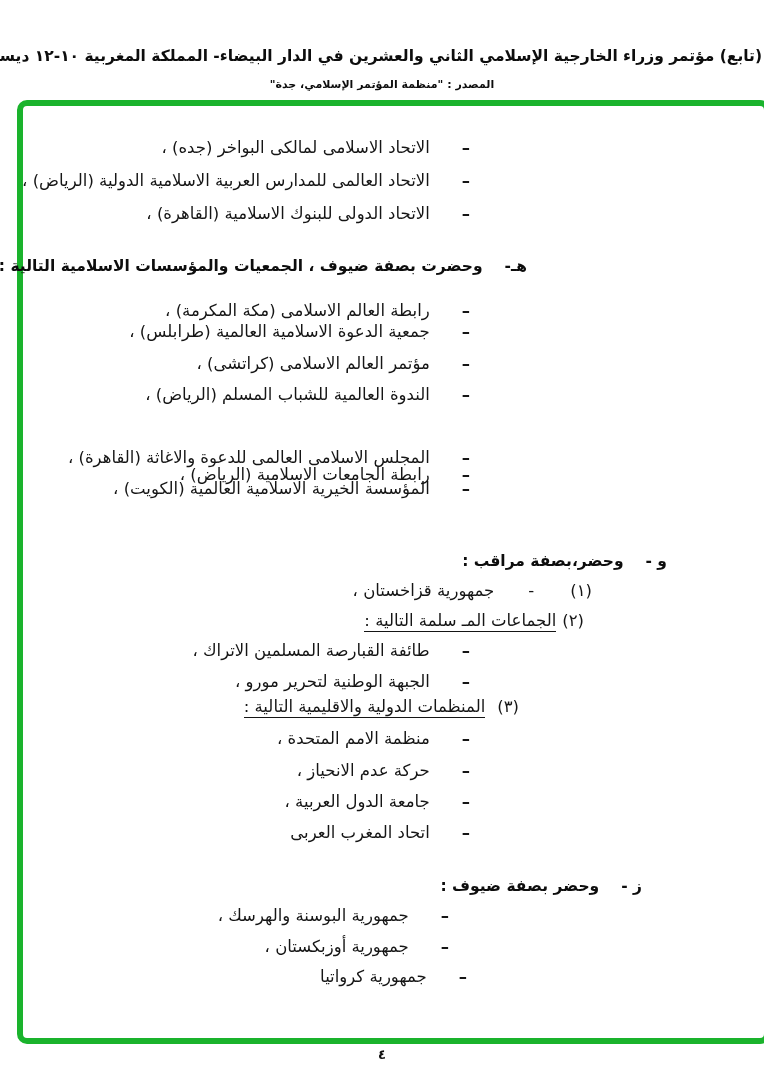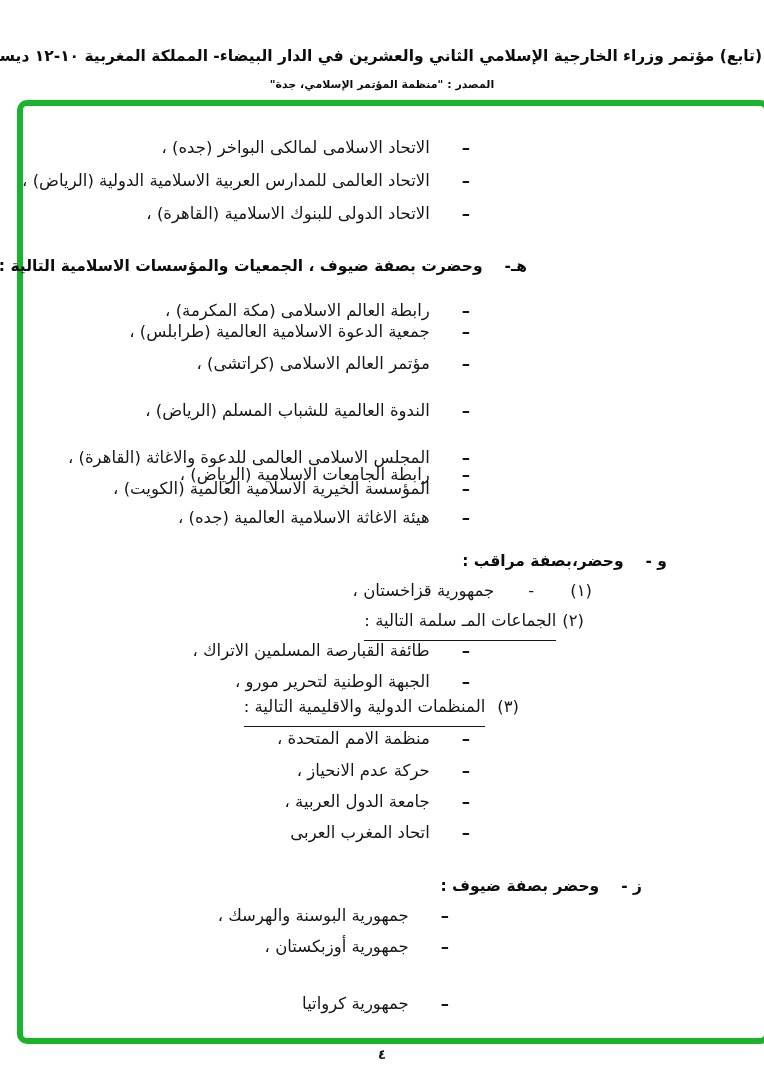--- a/index.html
+++ b/index.html
@@ -21,21 +21,21 @@
   }
   .ln{
     position:absolute;direction:rtl;white-space:nowrap;
     font-size:16.5px;line-height:22px;color:#151515;
   }
   .hdr{font-weight:bold;font-size:15.5px;color:#0d0d0d;}
   .hdr .htxt{margin-right:22px;}
   .dash{display:inline-block;font-weight:bold;margin-left:32px;}
   .num{display:inline-block;}
   .mid-dash{display:inline-block;margin-right:36px;margin-left:34px;}
-  .u{border-bottom:1.4px solid #151515;padding-bottom:10px;}
+  .u{border-bottom:1.4px solid #151515;padding-bottom:1px;}
   .sub-title{margin-right:6px;}
   .sub-title.sp{margin-right:12px;}
   .page-num{
     position:absolute;top:1047px;left:0;width:100%;text-align:center;
     font-weight:bold;font-size:13px;color:#0d0d0d;
   }
 </style>
 </head>
 <body>
 
@@ -59,34 +59,31 @@
   </div>
   <div class="ln" style="top:182px;right:294px;margin-top:12px;">
     <span class="dash">–</span><span class="t">رابطة العالم الاسلامى (مكة المكرمة) ،</span>
   </div>
   <div class="ln" style="top:215px;right:294px;">
     <span class="dash">–</span><span class="t">جمعية الدعوة الاسلامية العالمية (طرابلس) ،</span>
   </div>
   <div class="ln" style="top:247px;right:294px;">
     <span class="dash">–</span><span class="t">مؤتمر العالم الاسلامى (كراتشى) ،</span>
   </div>
-  <div class="ln" style="top:278px;right:294px;margin-top:16px;">
+  <div class="ln" style="top:278px;right:294px;">
     <span class="dash">–</span><span class="t">الندوة العالمية للشباب المسلم (الرياض) ،</span>
   </div>
   <div class="ln" style="top:310px;right:294px;margin-top:48px;">
     <span class="dash">–</span><span class="t">رابطة الجامعات الاسلامية (الرياض) ،</span>
   </div>
   <div class="ln" style="top:341px;right:294px;">
     <span class="dash">–</span><span class="t">المجلس الاسلامى العالمى للدعوة والاغاثة (القاهرة) ،</span>
   </div>
   <div class="ln" style="top:372px;right:294px;margin-left:6px;">
     <span class="dash">–</span><span class="t">المؤسسة الخيرية الاسلامية العالمية (الكويت) ،</span>
-  </div>
-  <div class="ln" style="top:401px;right:294px;">
-    <span class="dash">–</span><span class="t">هيئة الاغاثة الاسلامية العالمية (جده) ،</span>
   </div>
 
   <div class="ln hdr" style="top:444px;right:97px;">
     <span class="marker">و -</span><span class="htxt">وحضر،بصفة مراقب :</span>
   </div>
   <div class="ln" style="top:474px;right:172px;">
     <span class="num">(١)</span><span class="mid-dash">-</span><span class="t">جمهورية قزاخستان ،</span>
   </div>
 
   <div class="ln" style="top:504px;right:180px;">
@@ -117,19 +114,19 @@
 
   <div class="ln hdr" style="top:769px;right:122px;">
     <span class="marker">ز -</span><span class="htxt">وحضر بصفة ضيوف :</span>
   </div>
   <div class="ln" style="top:799px;right:315px;">
     <span class="dash">–</span><span class="t">جمهورية البوسنة والهرسك ،</span>
   </div>
   <div class="ln" style="top:830px;right:315px;">
     <span class="dash">–</span><span class="t">جمهورية أوزبكستان ،</span>
   </div>
-  <div class="ln" style="top:860px;right:315px;margin-top:27px;">
+  <div class="ln" style="top:860px;right:297px;">
     <span class="dash">–</span><span class="t">جمهورية كرواتيا</span>
   </div>
 
 </div>
 
 <div class="page-num">٤</div>
 
 </body></html>

